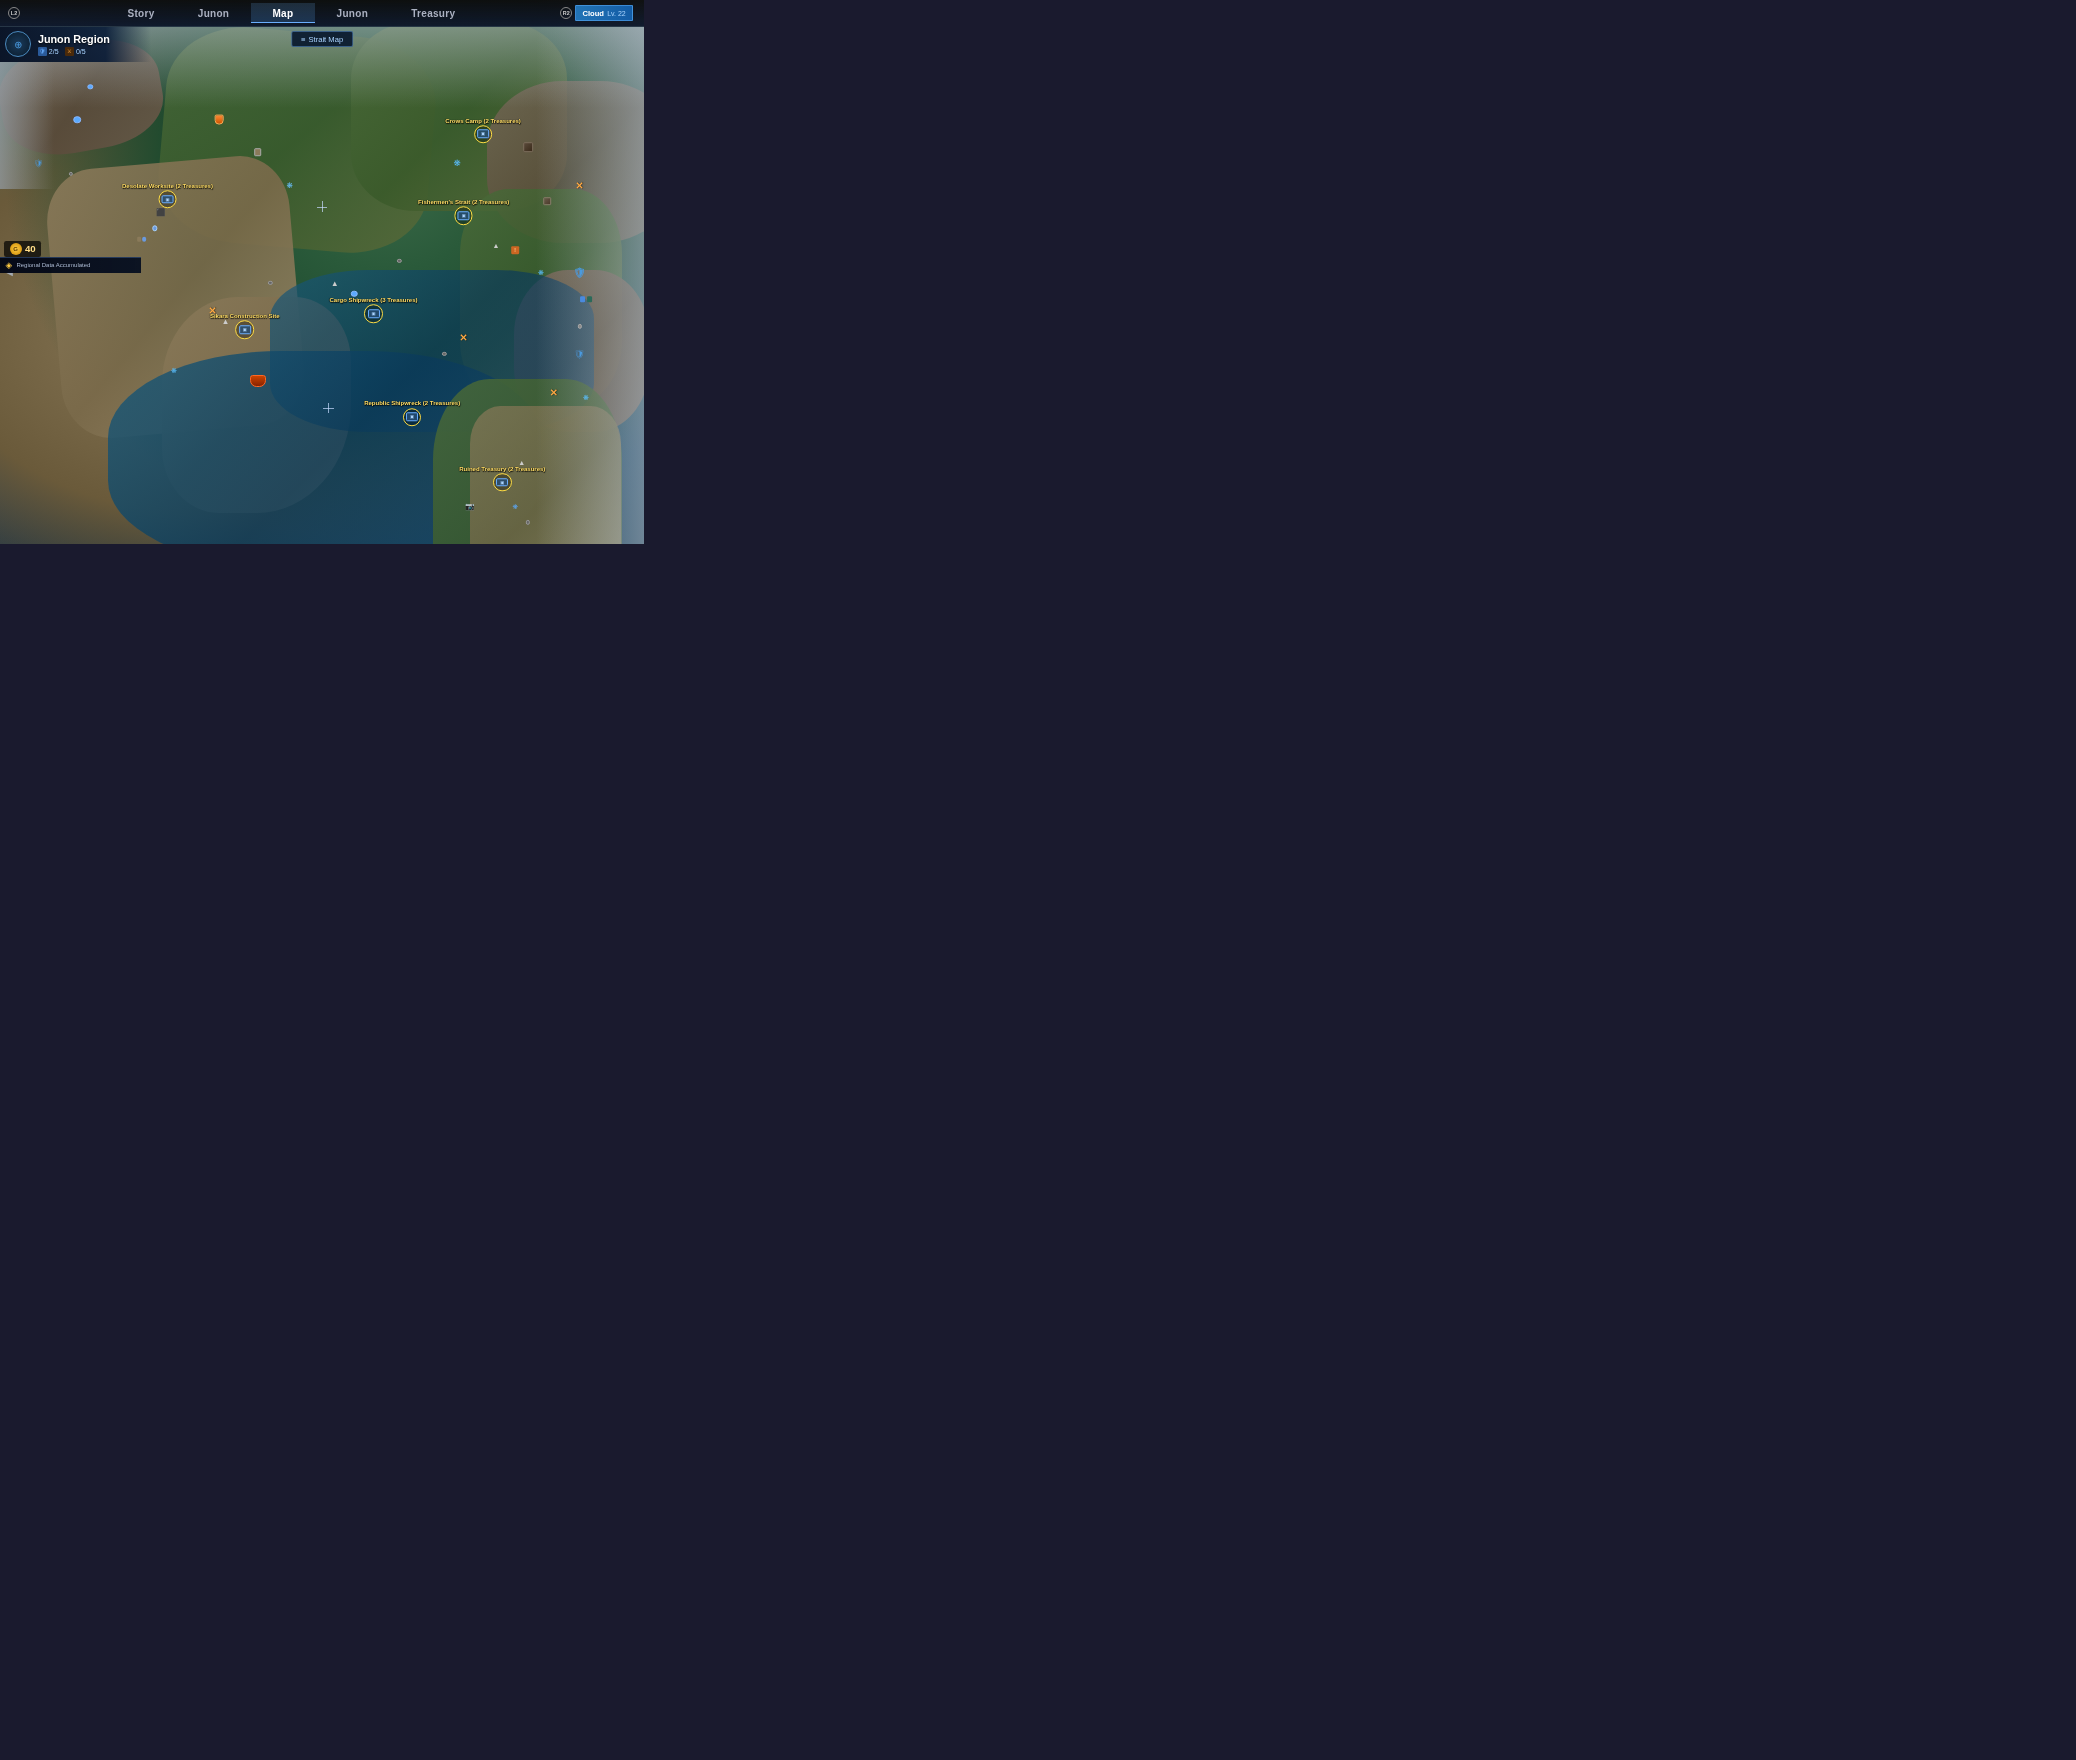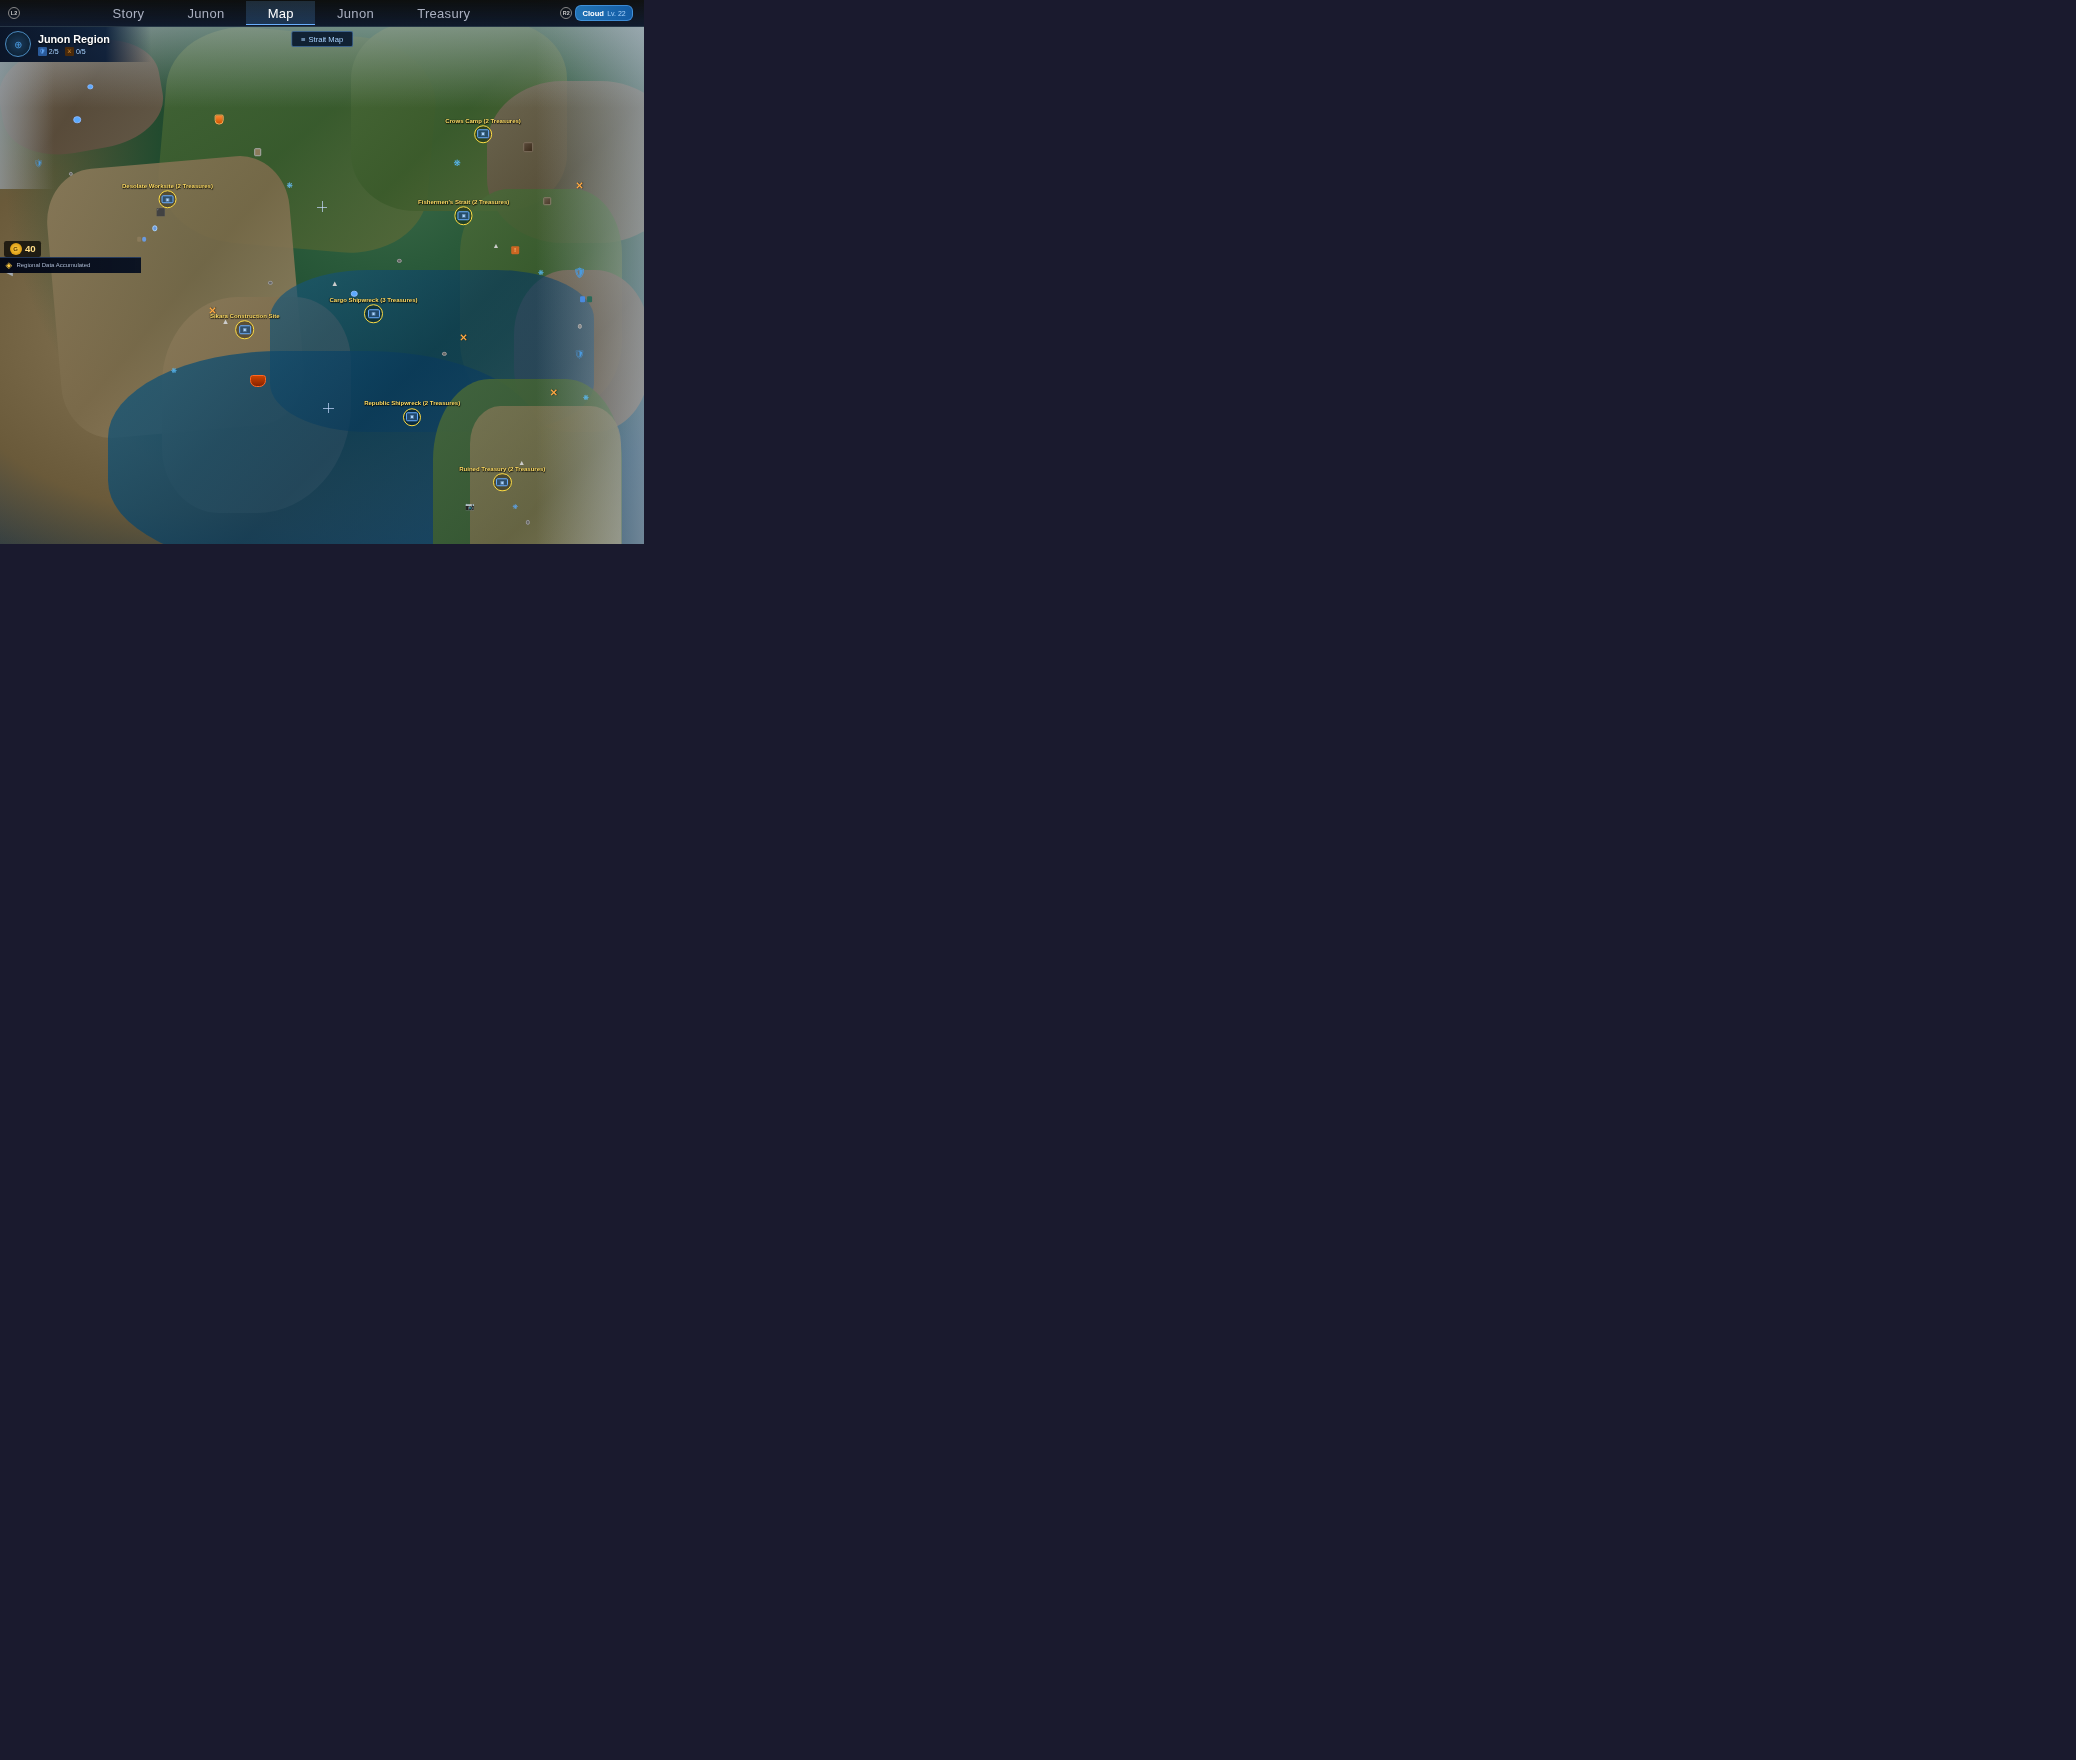--- a/index.html
+++ b/index.html
@@ -70,22 +70,22 @@
       display: flex;
       align-items: center;
       gap: 0;
       flex: 1;
       justify-content: center;
     }
 
     .nav-tab {
       padding: 4.3px 21.6px;
       color: #aab0c0;
-      font-size: 13px;
-      font-weight: 400;
+      font-size: 10px;
+      font-weight: 700;
       cursor: pointer;
       position: relative;
       letter-spacing: 0.3px;
     }
 
     .nav-tab.active {
       color: #ffffff;
       background: linear-gradient(180deg, rgba(100,160,220,0.2) 0%, rgba(60,120,180,0.3) 100%);
     }
 
@@ -125,21 +125,21 @@
       font-weight: bold;
     }
 
     
     .char-panel {
       display: flex;
       align-items: center;
       gap: 3.2px;
       background: linear-gradient(90deg, rgba(40,140,220,0.8), rgba(20,100,180,0.9));
       padding: 2.2px 6.5px;
-      border-radius: 6px;
+      border-radius: 1px;
       margin-right: 5.4px;
       border: 0.5px solid rgba(100,180,255,0.5);
     }
 
     
     #region-header {
       position: absolute;
       top: 27px;
       left: 0;
       z-index: 90;

